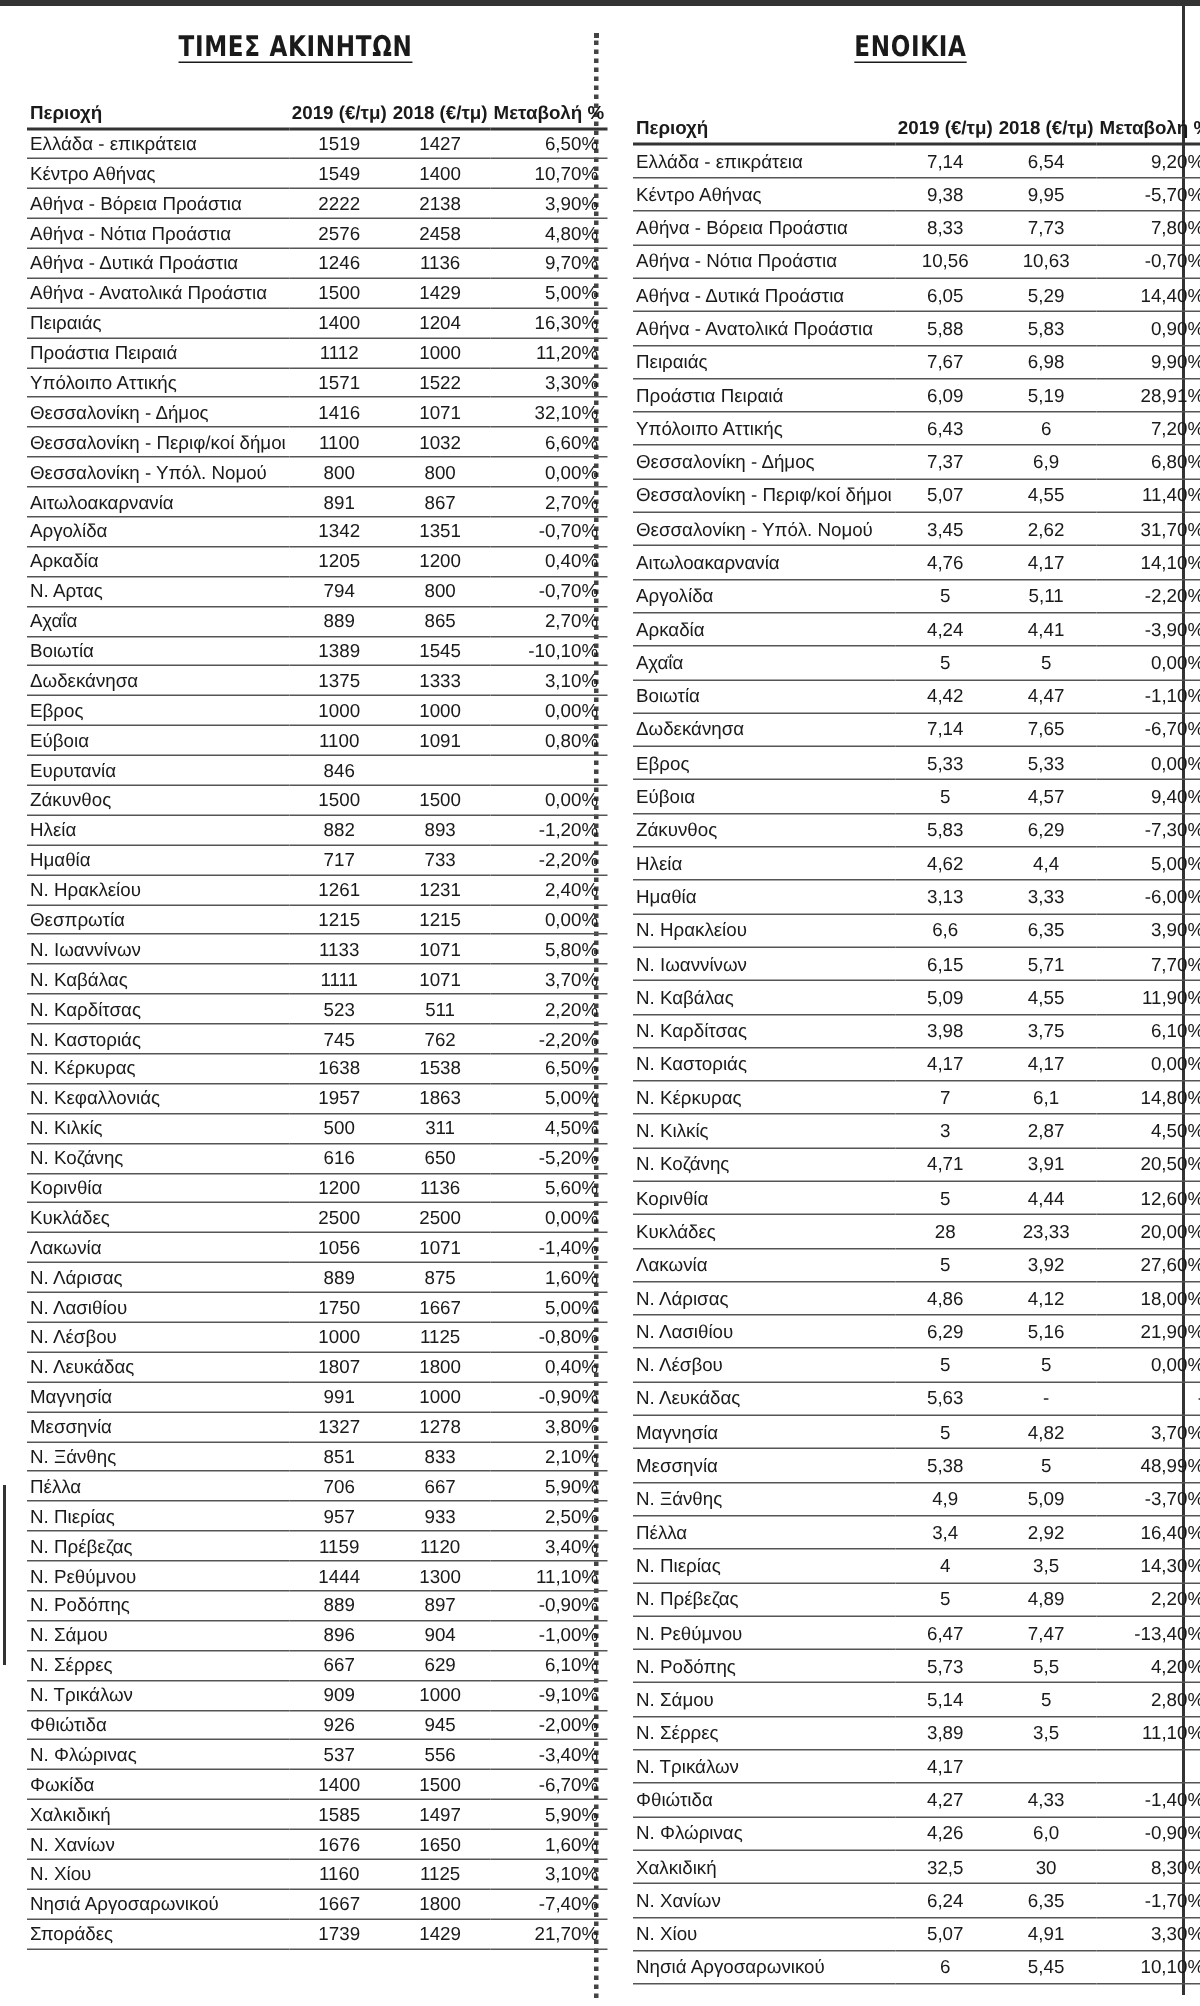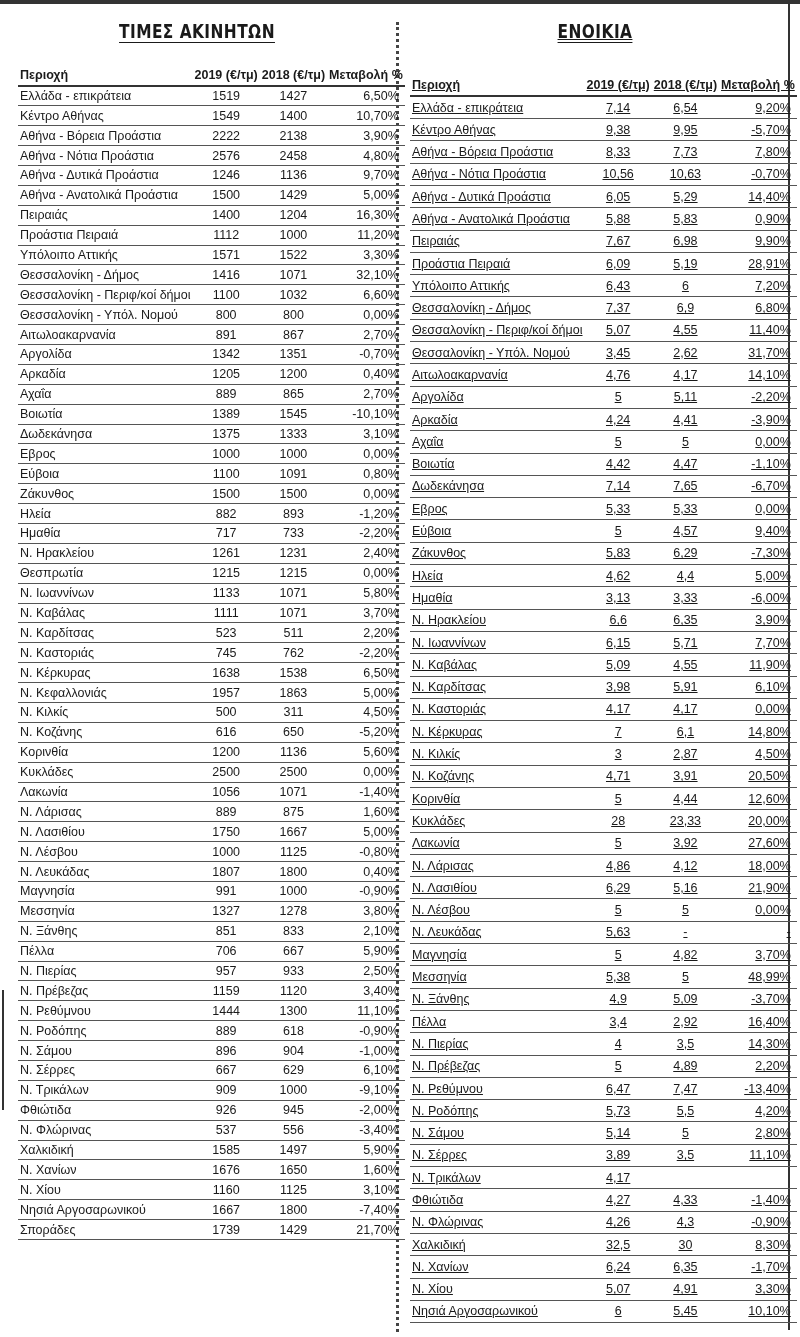--- a/index.html
+++ b/index.html
@@ -3,21 +3,21 @@
 <meta charset="utf-8">
 <style>
   html,body{margin:0;padding:0;background:#fff;}
   body{width:800px;height:1337px;position:relative;overflow:hidden;font-family:"Liberation Sans",sans-serif;color:#1a1a1a;}
   .topline{position:absolute;left:0;top:0;width:800px;height:4px;background:#333;}
   .divider{position:absolute;left:396px;top:22px;height:1310px;border-left:3px dotted #444;}
   .rightline{position:absolute;left:788px;top:0;height:1330px;border-left:2px solid #333;}
   .leftmark{position:absolute;left:2px;top:990px;height:120px;border-left:2px solid #333;}
   .panel{position:absolute;top:0;}
   #left{left:18px;width:358px;}
-  #right{left:410px;width:370px;text-decoration:underline;}
+  #right{left:422px;width:370px;}
   .title{text-align:center;font-weight:bold;font-size:19px;text-decoration:underline;text-underline-offset:4px;letter-spacing:0.5px;margin-top:20px;height:30px;font-family:"DejaVu Sans Condensed","DejaVu Sans",sans-serif;transform:scaleX(0.9);}
   table{border-collapse:collapse;width:100%;font-size:12.5px;font-family:"Liberation Sans",sans-serif;}
   th{font-weight:bold;text-align:center;border-bottom:2px solid #333;padding:0 2px;white-space:nowrap;}
   th.c0{text-align:left;}
   td{border-bottom:1px solid #555;padding:0 2px;white-space:nowrap;}
   td.c0{text-align:left;}
   td.c1,td.c2{text-align:center;}
   td.c3{text-align:right;padding-right:6px;}
   #left table{margin-top:16px;}
   #left tr{height:19.9px;}
@@ -128,20 +128,26 @@
           <td class="c2">1351</td>
           <td class="c3">-0,70%</td>
         </tr>
         <tr>
           <td class="c0">Αρκαδία</td>
           <td class="c1">1205</td>
           <td class="c2">1200</td>
           <td class="c3">0,40%</td>
         </tr>
         <tr>
+          <td class="c0">Ν. Αρτας</td>
+          <td class="c1">794</td>
+          <td class="c2">800</td>
+          <td class="c3">-0,70%</td>
+        </tr>
+        <tr>
           <td class="c0">Αχαΐα</td>
           <td class="c1">889</td>
           <td class="c2">865</td>
           <td class="c3">2,70%</td>
         </tr>
         <tr>
           <td class="c0">Βοιωτία</td>
           <td class="c1">1389</td>
           <td class="c2">1545</td>
           <td class="c3">-10,10%</td>
@@ -158,20 +164,26 @@
           <td class="c2">1000</td>
           <td class="c3">0,00%</td>
         </tr>
         <tr>
           <td class="c0">Εύβοια</td>
           <td class="c1">1100</td>
           <td class="c2">1091</td>
           <td class="c3">0,80%</td>
         </tr>
         <tr>
+          <td class="c0">Ευρυτανία</td>
+          <td class="c1">846</td>
+          <td class="c2"></td>
+          <td class="c3"></td>
+        </tr>
+        <tr>
           <td class="c0">Ζάκυνθος</td>
           <td class="c1">1500</td>
           <td class="c2">1500</td>
           <td class="c3">0,00%</td>
         </tr>
         <tr>
           <td class="c0">Ηλεία</td>
           <td class="c1">882</td>
           <td class="c2">893</td>
           <td class="c3">-1,20%</td>
@@ -322,21 +334,21 @@
         </tr>
         <tr>
           <td class="c0">Ν. Ρεθύμνου</td>
           <td class="c1">1444</td>
           <td class="c2">1300</td>
           <td class="c3">11,10%</td>
         </tr>
         <tr>
           <td class="c0">Ν. Ροδόπης</td>
           <td class="c1">889</td>
-          <td class="c2">618</td>
+          <td class="c2">897</td>
           <td class="c3">-0,90%</td>
         </tr>
         <tr>
           <td class="c0">Ν. Σάμου</td>
           <td class="c1">896</td>
           <td class="c2">904</td>
           <td class="c3">-1,00%</td>
         </tr>
         <tr>
           <td class="c0">Ν. Σέρρες</td>
@@ -354,20 +366,26 @@
           <td class="c0">Φθιώτιδα</td>
           <td class="c1">926</td>
           <td class="c2">945</td>
           <td class="c3">-2,00%</td>
         </tr>
         <tr>
           <td class="c0">Ν. Φλώρινας</td>
           <td class="c1">537</td>
           <td class="c2">556</td>
           <td class="c3">-3,40%</td>
+        </tr>
+        <tr>
+          <td class="c0">Φωκίδα</td>
+          <td class="c1">1400</td>
+          <td class="c2">1500</td>
+          <td class="c3">-6,70%</td>
         </tr>
         <tr>
           <td class="c0">Χαλκιδική</td>
           <td class="c1">1585</td>
           <td class="c2">1497</td>
           <td class="c3">5,90%</td>
         </tr>
         <tr>
           <td class="c0">Ν. Χανίων</td>
           <td class="c1">1676</td>
@@ -560,21 +578,21 @@
         </tr>
         <tr>
           <td class="c0">Ν. Καβάλας</td>
           <td class="c1">5,09</td>
           <td class="c2">4,55</td>
           <td class="c3">11,90%</td>
         </tr>
         <tr>
           <td class="c0">Ν. Καρδίτσας</td>
           <td class="c1">3,98</td>
-          <td class="c2">5,91</td>
+          <td class="c2">3,75</td>
           <td class="c3">6,10%</td>
         </tr>
         <tr>
           <td class="c0">Ν. Καστοριάς</td>
           <td class="c1">4,17</td>
           <td class="c2">4,17</td>
           <td class="c3">0,00%</td>
         </tr>
         <tr>
           <td class="c0">Ν. Κέρκυρας</td>
@@ -704,21 +722,21 @@
         </tr>
         <tr>
           <td class="c0">Φθιώτιδα</td>
           <td class="c1">4,27</td>
           <td class="c2">4,33</td>
           <td class="c3">-1,40%</td>
         </tr>
         <tr>
           <td class="c0">Ν. Φλώρινας</td>
           <td class="c1">4,26</td>
-          <td class="c2">4,3</td>
+          <td class="c2">6,0</td>
           <td class="c3">-0,90%</td>
         </tr>
         <tr>
           <td class="c0">Χαλκιδική</td>
           <td class="c1">32,5</td>
           <td class="c2">30</td>
           <td class="c3">8,30%</td>
         </tr>
         <tr>
           <td class="c0">Ν. Χανίων</td>

